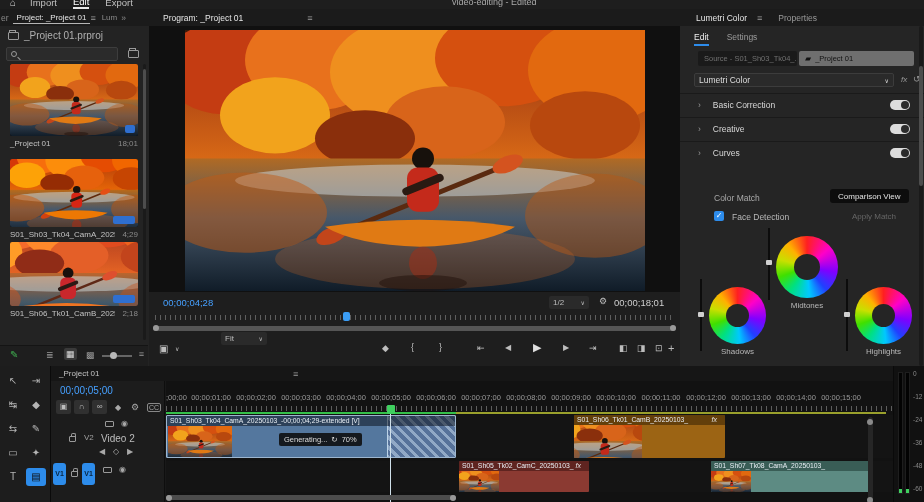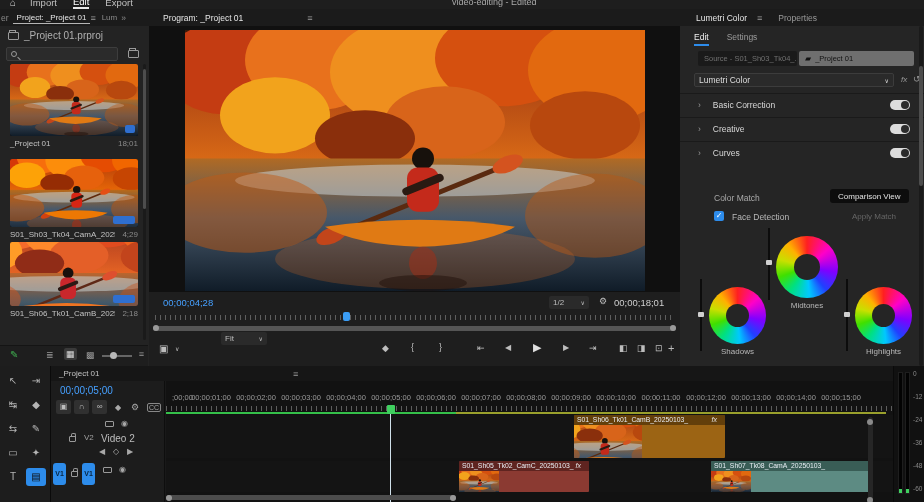--- a/index.html
+++ b/index.html
@@ -370,21 +370,21 @@
       <span class="vbadge" style="left:2px; top:82px">V1</span>
       <span class="lock" style="left:20px; top:90px"></span>
       <span class="vbadge" style="left:31px; top:82px">V1</span>
       <span class="cam" style="left:52px; top:86px"></span>
       <span class="tl-ico" style="left:68px; top:84px">◉</span>
     </div>
 
     <div class="abs" style="left:115px; top:15px; width:727px; height:121px; background:#121212; overflow:hidden;">
 
       <div class="abs" style="left:0; top:12px; width:727px; height:12px;">
-        <span class="rlabel" style="left:6px; transform:none">;00;00</span>
+        <span class="rlabel" style="left:0; transform:none">;00;00</span>
         <span class="rlabel" style="left:45px">00;00;01;00</span>
         <span class="rlabel" style="left:90px">00;00;02;00</span>
         <span class="rlabel" style="left:135px">00;00;03;00</span>
         <span class="rlabel" style="left:180px">00;00;04;00</span>
         <span class="rlabel" style="left:225px">00;00;05;00</span>
         <span class="rlabel" style="left:270px">00;00;06;00</span>
         <span class="rlabel" style="left:315px">00;00;07;00</span>
         <span class="rlabel" style="left:360px">00;00;08;00</span>
         <span class="rlabel" style="left:405px">00;00;09;00</span>
         <span class="rlabel" style="left:450px">00;00;10;00</span>
@@ -394,20 +394,35 @@
         <span class="rlabel" style="left:630px">00;00;14;00</span>
         <span class="rlabel" style="left:675px">00;00;15;00</span>
       </div>
       <div class="abs ticks" style="left:0; top:25px; width:727px; height:5px;"></div>
 
       <div class="abs" style="left:0; top:31px; width:290px; height:2px; background:#35c04a;"></div>
       <div class="abs" style="left:290px; top:31px; width:430px; height:2px; background:#9aa02c;"></div>
 
       <div class="abs" style="left:0; top:34px; width:727px; height:43px; background:#141414;">
 
+        <div class="clip" style="left:0; top:0; width:290px; height:43px; background:#54779e; border:1px solid #9db6cf;">
+          <div class="clipthumb" style="left:1px; top:10px; width:64px; height:31px;">
+            <svg viewBox="0 0 460 260" preserveAspectRatio="xMidYMid slice">
+                <use href="#scene"></use>
+              </svg>
+          </div>
+          <div class="abs" style="left:220px; top:0; width:69px; height:43px;
+               background:repeating-linear-gradient(45deg,#91a9c6 0 3px,#56729a 3px 7px); border-left:1px solid #bcd3e8;"></div>
+          <div class="clip-label"><span>S01_Sh03_Tk04_CamA_20250103_-00;00;04;29-extended [V]</span></div>
+          <div class="genbadge" style="left:112px; top:17px;">
+            <span>Generating...</span>
+            <span>↻</span>
+            <span>70%</span>
+          </div>
+        </div>
 
         <div class="clip" style="left:408px; top:0; width:151px; height:43px; background:#9c6414;">
           <div class="clipthumb" style="left:0; top:10px; width:68px; height:33px;">
             <svg viewBox="120 10 260 240" preserveAspectRatio="xMidYMid slice">
                 <use href="#scene"></use>
               </svg>
           </div>
           <div class="clip-label" style="background:rgba(30,18,0,.45)">
             <span>S01_Sh06_Tk01_CamB_20250103_</span>
             <span class="fxb" style="right:8px">fx</span>

